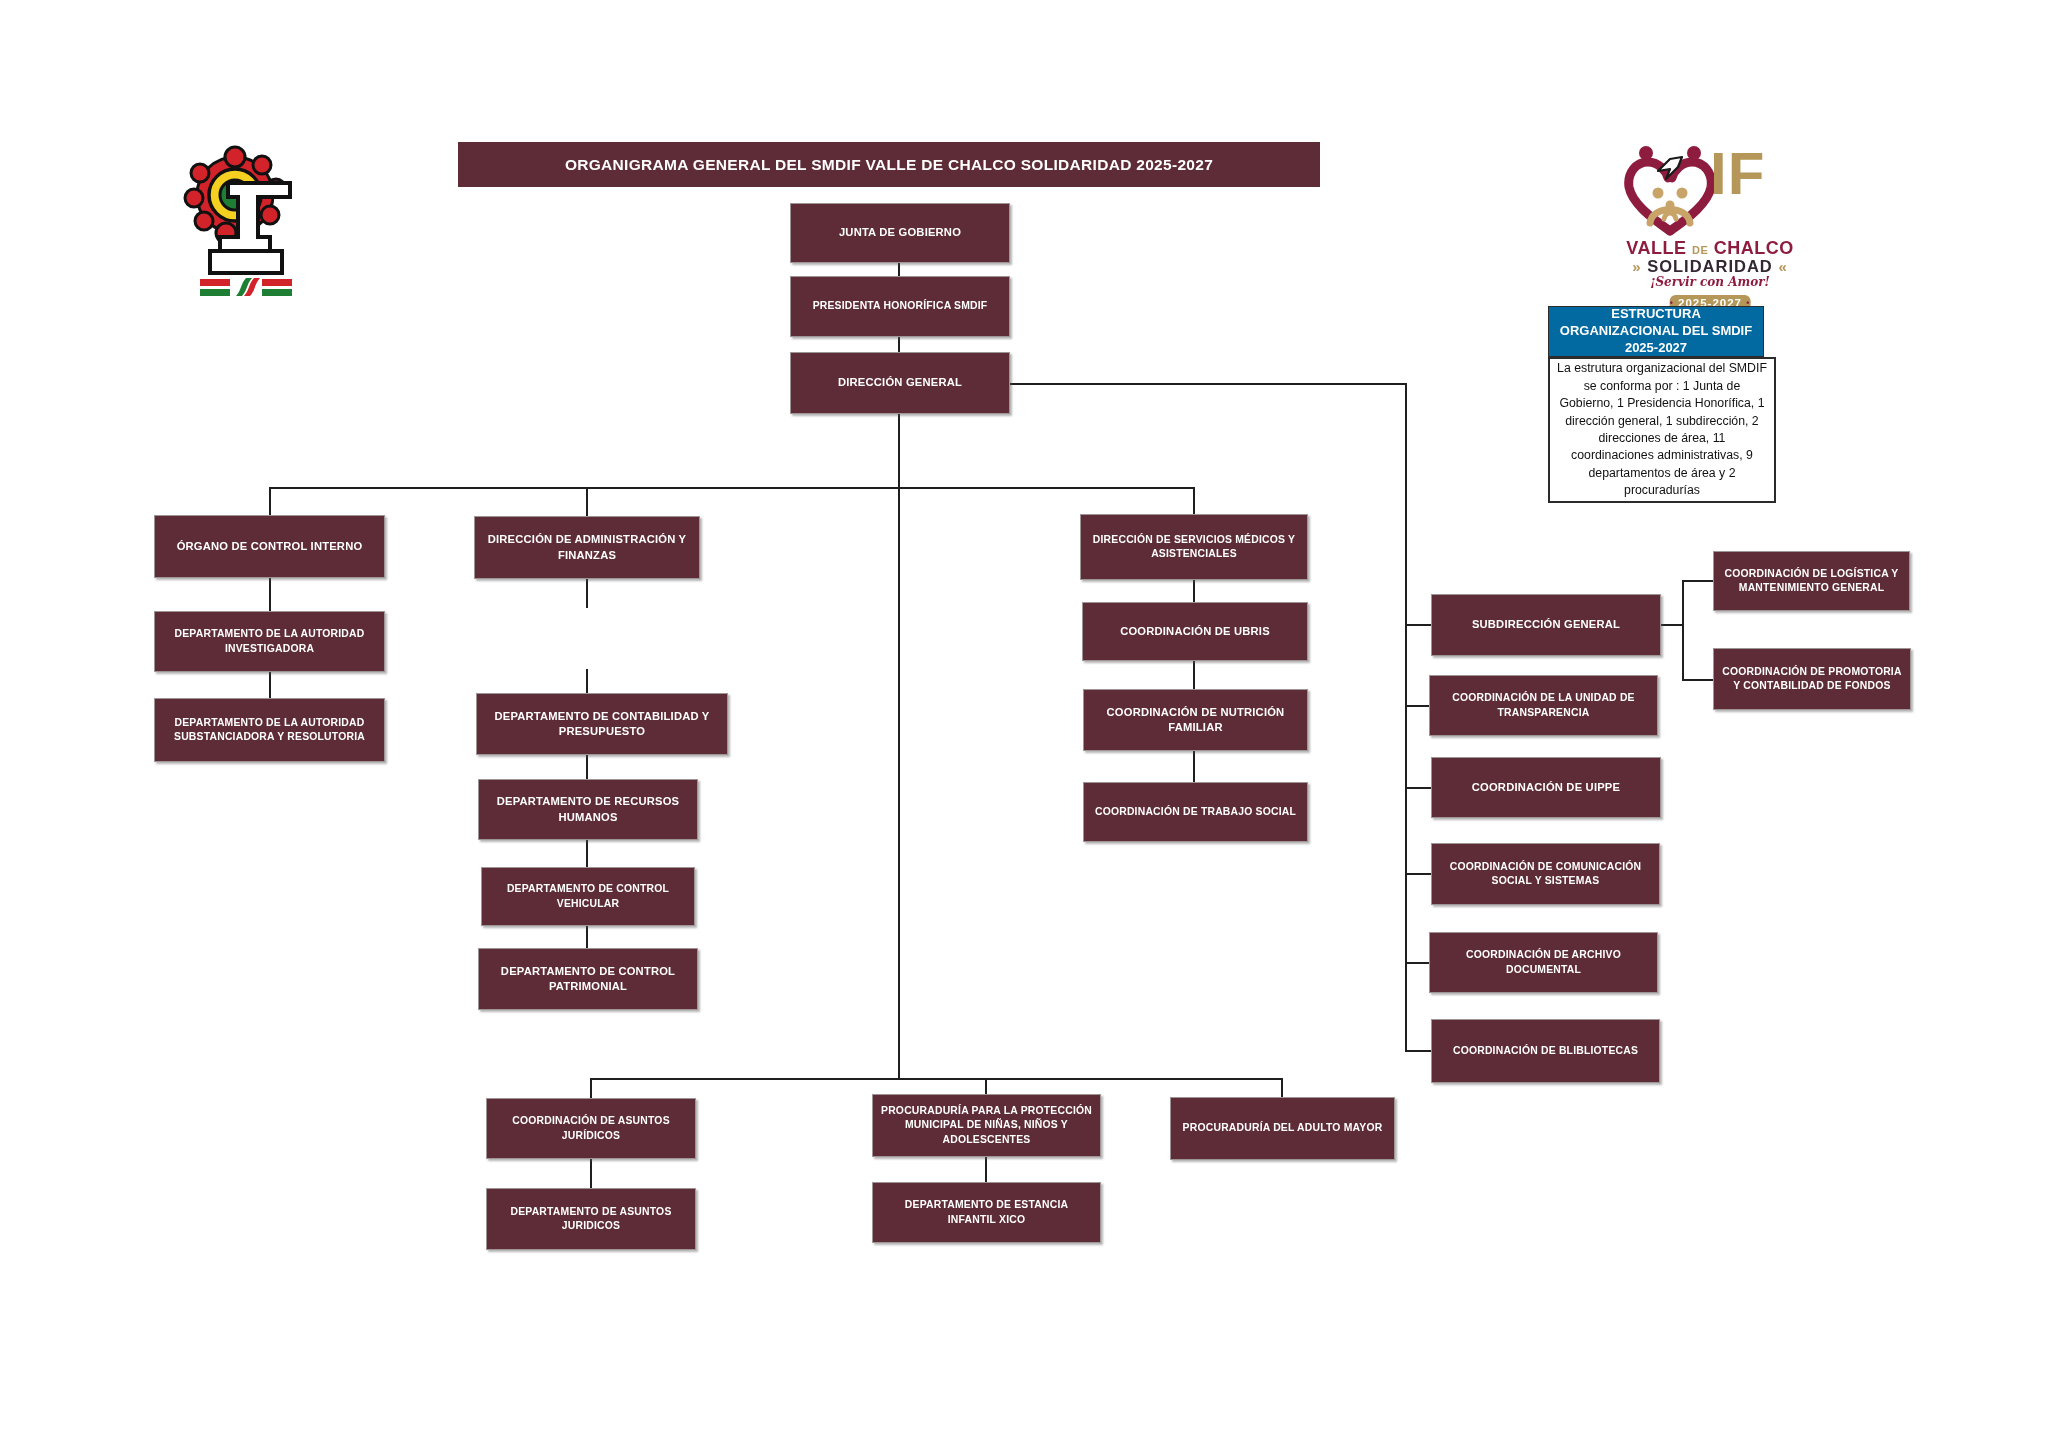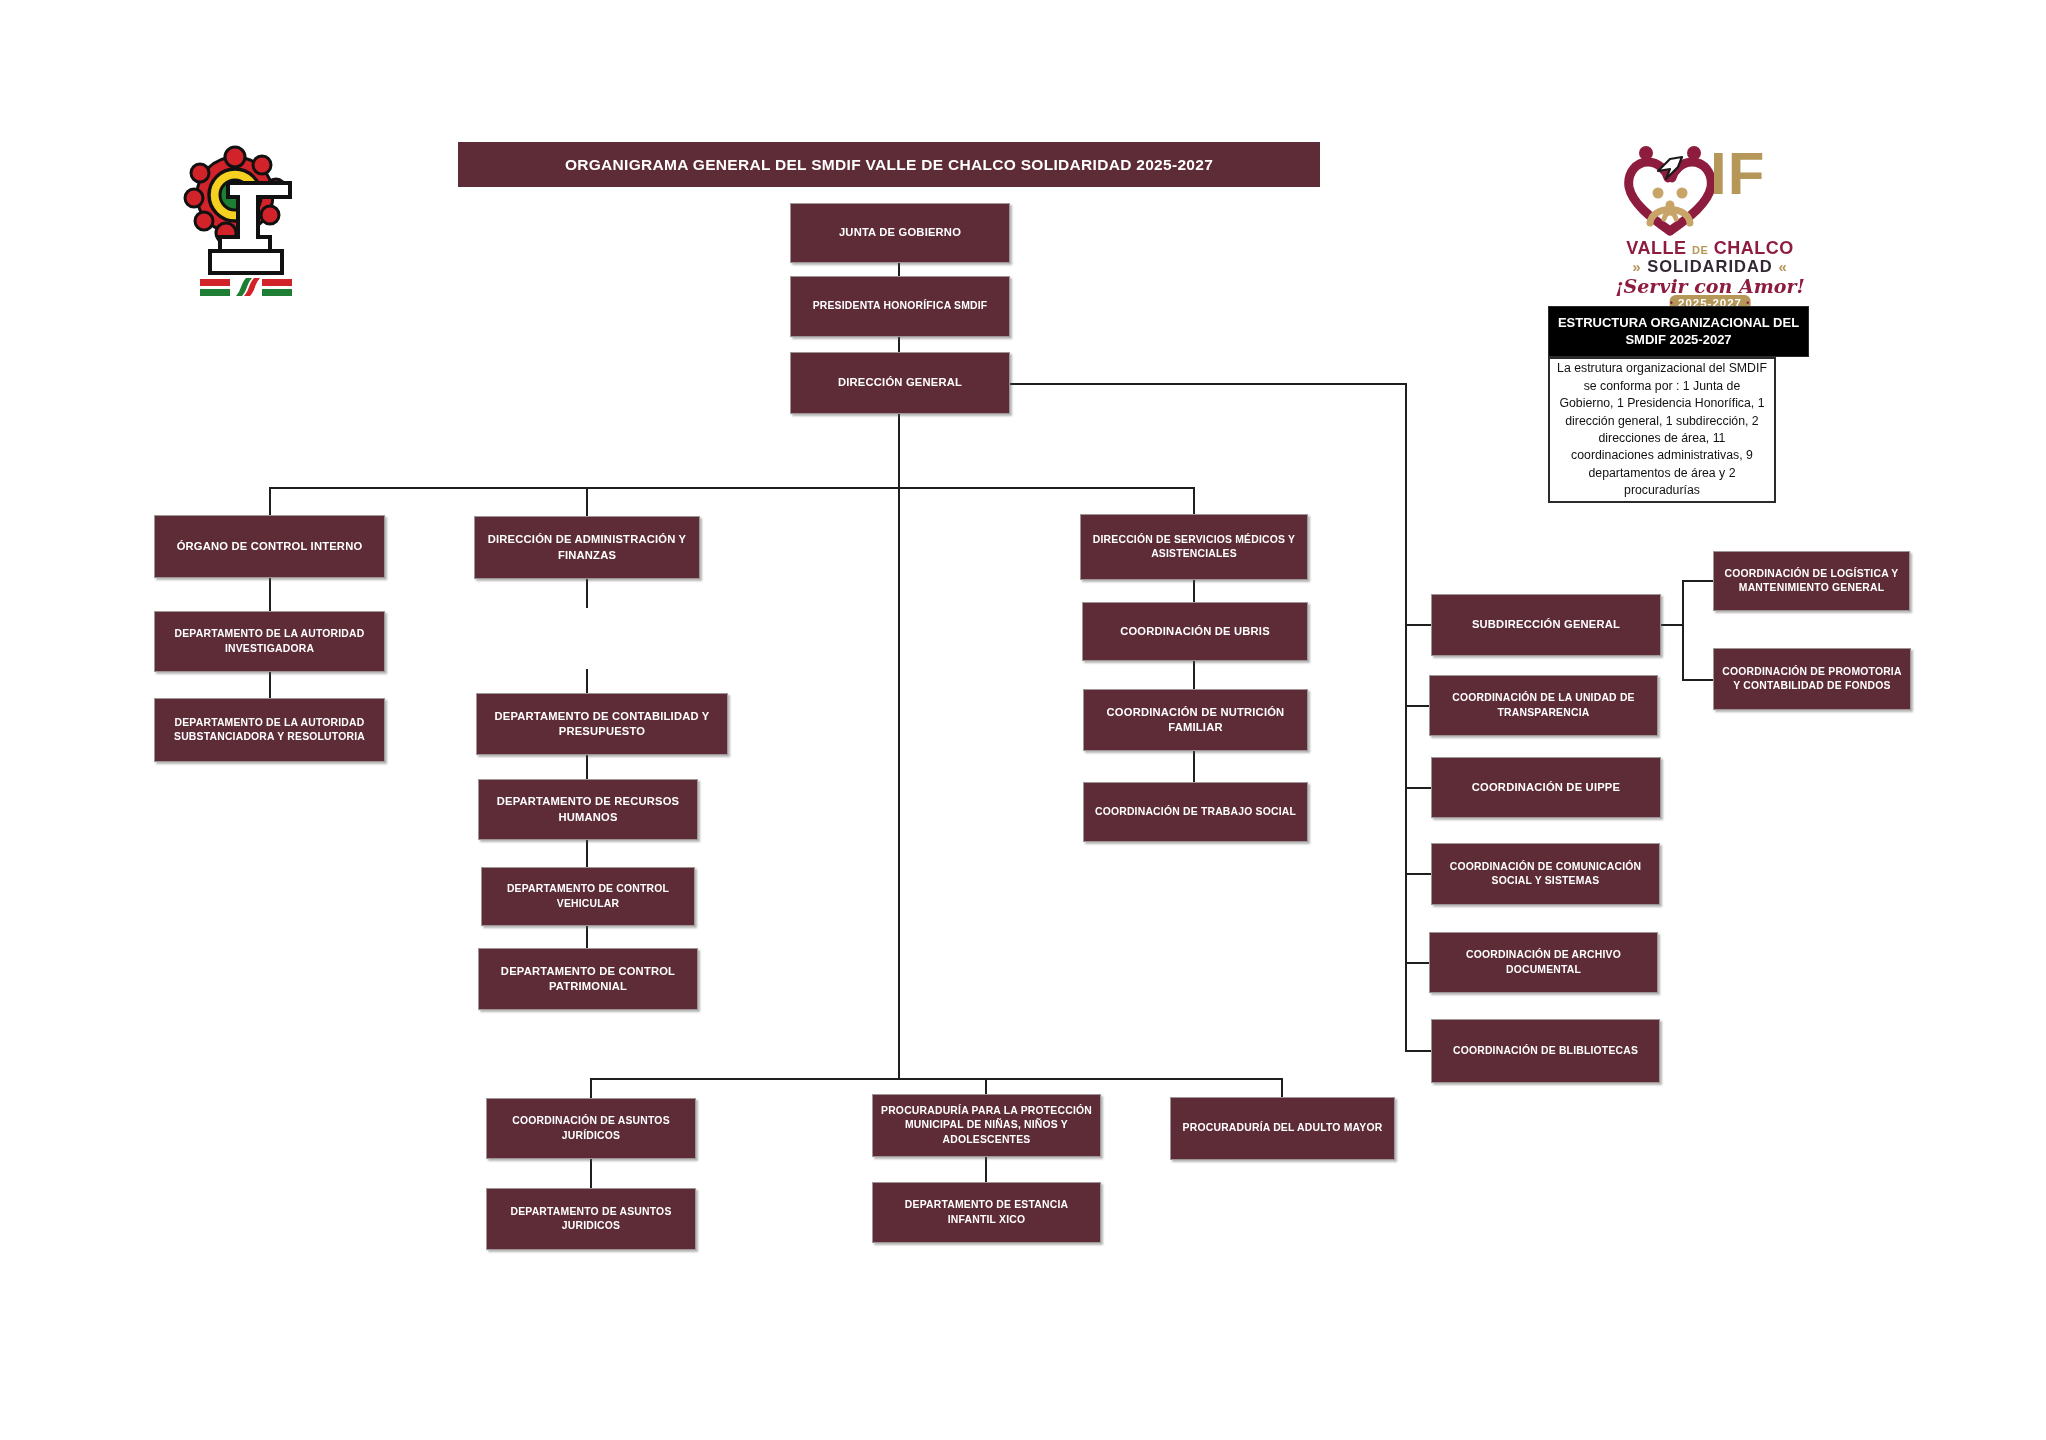--- a/index.html
+++ b/index.html
@@ -15,22 +15,22 @@
     letter-spacing:.2px;
   }
   .node.lg{font-size:11.2px;}
   .title-bar{
     position:absolute;left:458px;top:142px;width:862px;height:45px;
     background:#5E2C37;color:#fff;display:flex;align-items:center;justify-content:center;
     font-weight:bold;font-size:15.5px;letter-spacing:.3px;box-sizing:border-box;
   }
   .ln{position:absolute;background:#1f1f1f;}
   .info-head{
-    position:absolute;left:1548px;top:306px;width:261px;height:51px;
-    background:#000000;color:#fff;border:1px solid #2b2b2b;box-sizing:border-box;
+    position:absolute;left:1548px;top:306px;width:216px;height:51px;
+    background:#0369a1;color:#fff;border:1px solid #2b2b2b;box-sizing:border-box;
     display:flex;align-items:center;justify-content:center;text-align:center;
     font-weight:bold;font-size:13px;line-height:1.3;padding:2px 8px;
   }
   .info-body{
     position:absolute;left:1548px;top:357px;width:228px;height:146px;
     background:#fff;border:2px solid #2b2b2b;box-sizing:border-box;
     display:flex;align-items:center;justify-content:center;text-align:center;
     font-size:12.3px;line-height:1.42;padding:20px 6px;color:#111;
   }
   .logo-left{position:absolute;left:178px;top:133px;width:130px;height:165px;}
@@ -40,21 +40,21 @@
     position:absolute;left:98px;top:-6px;font-size:60px;font-weight:bold;
     color:#B5975A;letter-spacing:1px;font-family:"Liberation Sans",sans-serif;
   }
   .dif-line1{position:absolute;left:0;top:93px;width:100%;font-weight:bold;font-size:18px;color:#8E1C3F;letter-spacing:.5px;}
   .dif-line1 .de{font-size:11px;color:#B5975A;}
   .dif-line2{position:absolute;left:0;top:112px;width:100%;font-weight:bold;font-size:16.5px;color:#332733;letter-spacing:1px;}
   .dif-line2 .chev{color:#B5975A;font-size:15px;}
   .dif-slogan{
     position:absolute;left:0;top:130px;width:100%;
     font-family:"DejaVu Serif","Liberation Serif",serif;font-style:italic;font-weight:bold;
-    font-size:19px;color:#8E1C3F;text-align:center;
+    font-size:12px;color:#8E1C3F;text-align:center;
   }
   .dif-pill{
     position:absolute;left:50%;top:150px;transform:translateX(-50%);
     background:#B5975A;color:#fff;font-weight:bold;font-size:11.5px;
     border-radius:6px;padding:2px 0;letter-spacing:1px;white-space:nowrap;
   }
   .dif-pill .dot{color:#8E1C3F;font-size:9px;vertical-align:1px;}
 </style>
 </head>
 <body>

